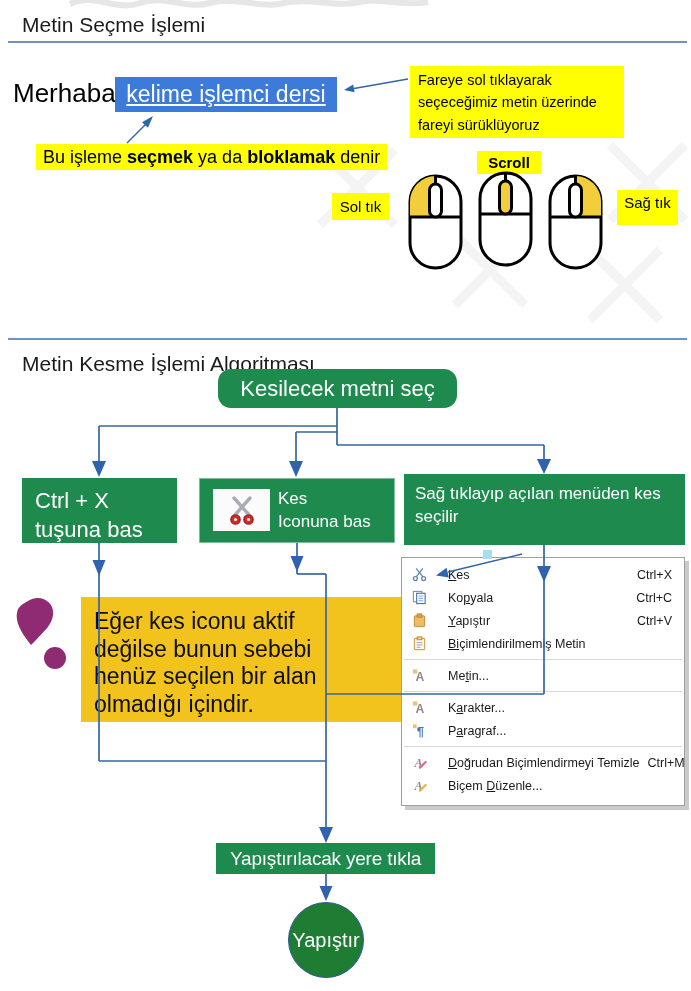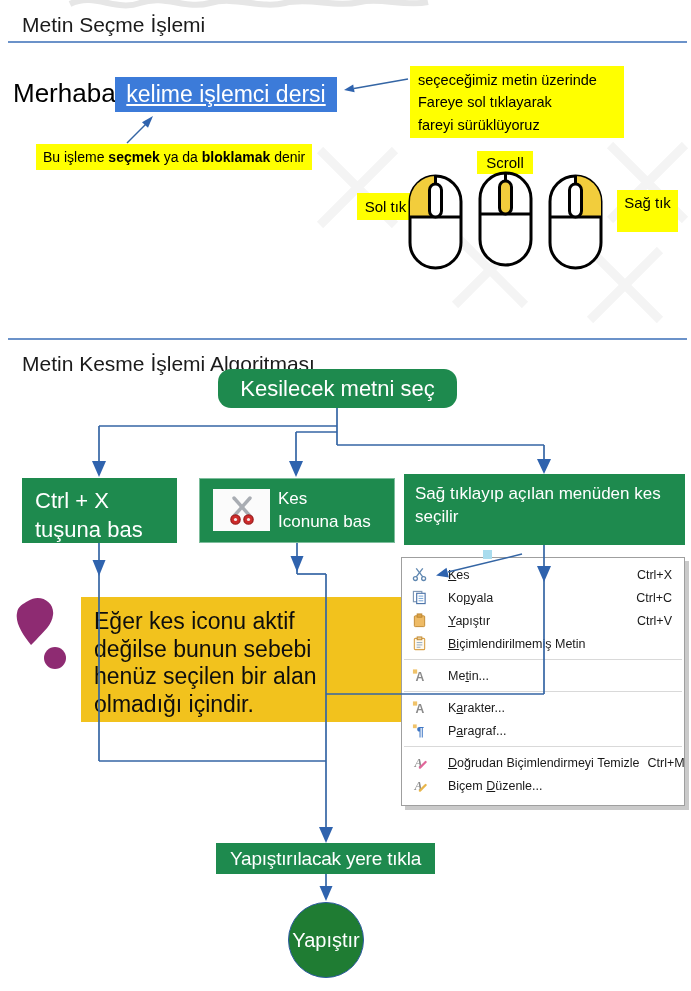--- a/index.html
+++ b/index.html
@@ -9,21 +9,21 @@
   }
   .abs{position:absolute;}
   
   .sec-title{font-size:21px;color:#1b1b1b;letter-spacing:0;}
   .rule{height:2px;background:#6b92c9;}
   
   .merhaba{font-size:26px;color:#000;}
   .hl-box{background:#3c7bd9;color:#fff;font-size:23px;line-height:35px;text-align:center;}
   .note{background:#ffff00;color:#000;}
   .note-right{font-size:14.5px;line-height:1.55;padding:3px 8px;}
-  .note-bottom{font-size:14px;line-height:26px;padding:0 7px;white-space:nowrap;}
+  .note-bottom{font-size:18px;line-height:26px;padding:0 7px;white-space:nowrap;}
   .mini-label{background:#ffff00;color:#000;font-size:15px;text-align:center;}
   
   .gbox{background:#1e8a4e;color:#fff;z-index:4;}
   .gbox-center{display:flex;align-items:center;justify-content:center;font-size:22px;}
   .gbox-left{font-size:22px;line-height:1.32;padding:8px 0 0 13px;}
   .gbox-right{font-size:17px;line-height:1.35;padding:9px 10px 0 11px;}
   .gbox-mid{border:1px solid #7dbd9c;box-sizing:border-box;}
   .icon-plate{position:absolute;left:13px;top:10px;width:57px;height:42px;background:#fbfbfb;
     display:flex;align-items:center;justify-content:center;}
   .mid-text{position:absolute;left:78px;top:9px;font-size:17px;line-height:1.35;color:#fff;}
@@ -60,32 +60,32 @@
     </g>
   </svg>
 
   <div class="abs sec-title" style="left:22px;top:13px;">Metin Seçme İşlemi</div>
   <div class="abs rule" style="left:8px;top:41px;width:679px;"></div>
 
   <div class="abs merhaba" style="left:13px;top:78px;">Merhaba</div>
   <div class="abs hl-box" style="left:115px;top:77px;width:222px;height:35px;text-decoration:underline;">kelime işlemci dersi</div>
 
   <div class="abs note note-right" style="left:410px;top:66px;width:198px;height:66px;">
+    <div>Fareye sol tıklayarak</div>
     <div>seçeceğimiz metin üzerinde</div>
-    <div>Fareye sol tıklayarak</div>
     <div>fareyi sürüklüyoruz</div>
   </div>
 
   <div class="abs note note-bottom" style="left:36px;top:144px;height:26px;">
     <span>Bu işleme </span><b>seçmek</b><span> ya da </span><b>bloklamak</b><span> denir</span>
   </div>
 
-  <div class="abs mini-label" style="left:477px;top:151px;width:56px;height:23px;line-height:23px;">Scroll</div>
-  <div class="abs mini-label" style="left:357px;top:193px;width:57px;height:27px;line-height:27px;">Sol tık</div>
-  <div class="abs mini-label" style="left:617px;top:190px;width:61px;height:42px;line-height:25px;">Sağ tık</div>
+  <div class="abs mini-label" style="left:477px;top:151px;width:64px;height:23px;line-height:23px;font-weight:bold;">Scroll</div>
+  <div class="abs mini-label" style="left:332px;top:193px;width:57px;height:27px;line-height:27px;">Sol tık</div>
+  <div class="abs mini-label" style="left:617px;top:190px;width:61px;height:35px;line-height:25px;">Sağ tık</div>
 
   <svg class="abs" style="left:408px;top:174px;z-index:1;" width="55" height="96" viewBox="0 0 55 96">
     <defs>
         <clipPath id="mb1">
           <rect x="2" y="2" width="51" height="92" rx="25.5"></rect>
         </clipPath>
       </defs>
     <rect x="2" y="2" width="51" height="92" rx="25.5" fill="#fff" stroke="#000" stroke-width="3"></rect>
     <rect x="2" y="2" width="25.5" height="41" fill="#f2cd3c" clip-path="url(#mb1)"></rect>
     <line x1="2" y1="43" x2="53" y2="43" stroke="#000" stroke-width="3"></line>

